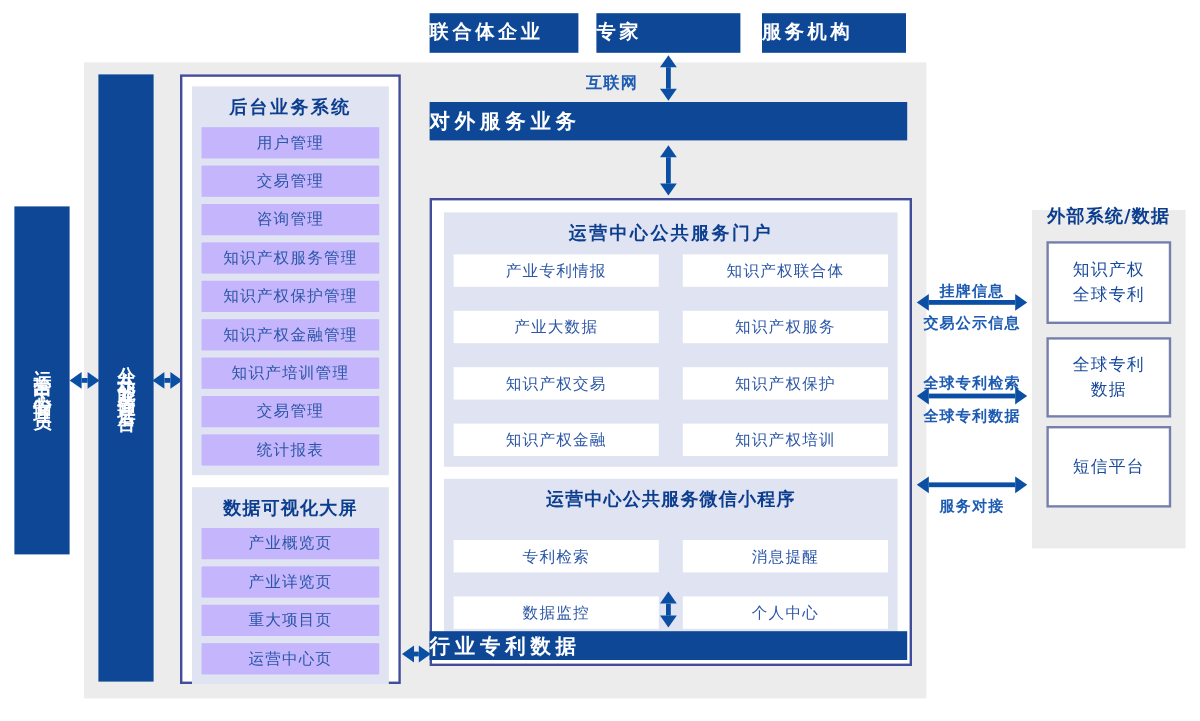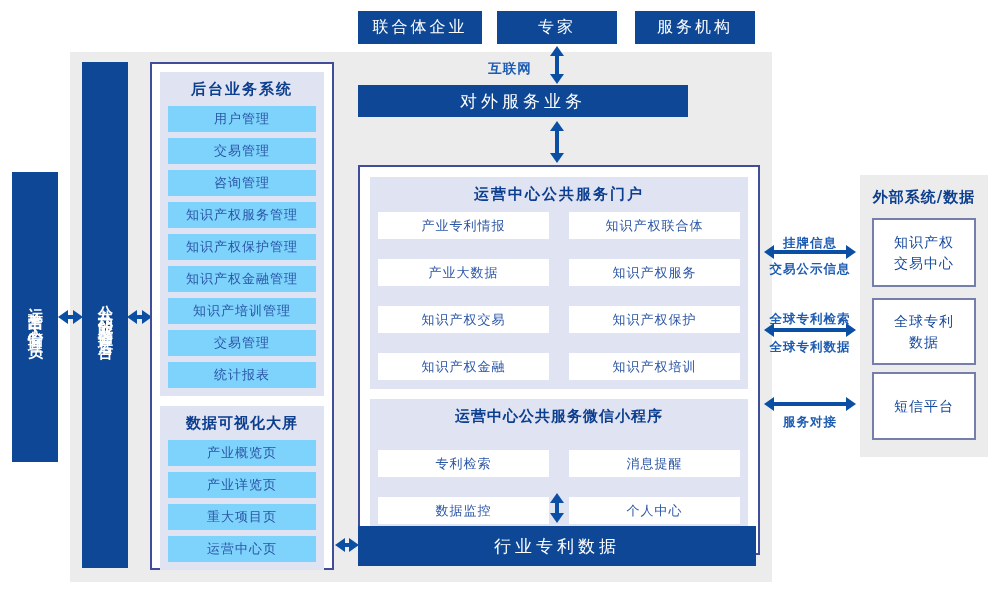--- a/index.html
+++ b/index.html
@@ -8,33 +8,33 @@
     --main-bg:#ececec; --item-text:#2b56a6; --header-text:#0c3e8f;
     --panel-box-border:#767eab;
   }
   *{box-sizing:border-box;margin:0;padding:0}
   body{background:#fff;font-family:"DejaVu Sans","Liberation Sans",sans-serif}
   .canvas{position:relative;width:1000px;height:601px;background:#fff;overflow:hidden}
   .abs{position:absolute}
   .main-bg{left:70px;top:52px;width:702px;height:530px;background:var(--main-bg)}
   .panel-bg{left:860px;top:175px;width:128px;height:282px;background:var(--panel-bg)}
 
-  .navybox{background:var(--navy);color:#fff;font-weight:normal;display:flex;align-items:center;justify-content:center}
+  .navybox{background:var(--navy);color:#fff;font-weight:bold;display:flex;align-items:center;}
   .actor{height:33px;font-size:16px;letter-spacing:3px}
   .wide-bar{font-size:17px;letter-spacing:4px}
 
   .vrail{background:var(--navy);display:flex;align-items:center;justify-content:center}
   .vrail span{writing-mode:vertical-rl;text-orientation:upright;color:#fff;font-weight:bold;font-size:15px;letter-spacing:6px}
 
   .frame{background:#fff;border:2px solid var(--box-border)}
   .section{background:var(--section-bg)}
   .sec-h{font-size:15px;font-weight:bold;color:var(--header-text);text-align:center;letter-spacing:2px}
 
   .list{display:flex;flex-direction:column;gap:6px;padding:0 8px 8px 8px}
-  .litem{background:#7dd3fc;height:26px;display:flex;align-items:center;justify-content:center;
+  .litem{background:#c4b5fd;height:26px;display:flex;align-items:center;justify-content:center;
          font-size:13px;color:var(--item-text);letter-spacing:1px}
 
   .grid2{display:grid;grid-template-columns:1fr 1fr;gap:20px;padding:0 8px 9px 8px}
   .cell{background:#fff;height:27px;display:flex;align-items:center;justify-content:center;
         font-size:13px;color:var(--item-text);letter-spacing:1px}
 
   .pbox{background:#fff;border:2px solid var(--panel-box-border);display:flex;align-items:center;justify-content:center;
         text-align:center;font-size:14px;color:#17499c;line-height:1.5;white-space:pre-line;letter-spacing:1px}
 
   .lbl{position:absolute;font-size:12.5px;font-weight:bold;color:var(--label-blue);text-align:center;letter-spacing:1px}
@@ -64,21 +64,21 @@
   <div class="abs navybox actor" style="left:497px;top:11px;width:120px">
       <span>专家</span>
     </div>
   <div class="abs navybox actor" style="left:635px;top:11px;width:120px">
       <span>服务机构</span>
     </div>
 
   <div class="lbl" style="left:472px;top:60px;width:76px;font-size:13.5px">互联网</div>
   <div class="arrv" style="left:555px;top:56px;height:18px"></div>
 
-  <div class="abs navybox wide-bar" style="left:358px;top:85px;width:330px;height:32px">
+  <div class="abs navybox wide-bar" style="left:358px;top:85px;width:398px;height:32px">
       <span>对外服务业务</span>
     </div>
 
   <div class="arrv" style="left:555px;top:131px;height:22px"></div>
 
   <div class="abs frame" style="left:358px;top:165px;width:402px;height:390px">
     <div class="section" style="margin:10px 10px 0 10px">
       <div class="sec-h" style="padding:8px 0 8px 0">运营中心公共服务门户</div>
       <div class="grid2">
         <div class="cell">产业专利情报</div>
@@ -97,21 +97,21 @@
         <div class="cell">专利检索</div>
         <div class="cell">消息提醒</div>
         <div class="cell">数据监控</div>
         <div class="cell">个人中心</div>
       </div>
     </div>
   </div>
 
   <div class="arrv" style="left:555px;top:503px;height:10px"></div>
 
-  <div class="abs navybox wide-bar" style="left:358px;top:526px;width:398px;height:40px">
+  <div class="abs navybox wide-bar" style="left:358px;top:526px;width:398px;height:24px">
       <span>行业专利数据</span>
     </div>
   <div class="arrh" style="left:345px;top:543px;width:4px"></div>
 
   <div class="abs vrail" style="left:12px;top:172px;width:46px;height:290px">
       <span>运营中心管理员</span>
     </div>
   <div class="abs vrail" style="left:82px;top:62px;width:46px;height:506px">
       <span style="letter-spacing:5px">公共功能及管理后台</span>
     </div>
@@ -137,24 +137,24 @@
       <div class="sec-h" style="padding:8px 0 7px 0;letter-spacing:1px">数据可视化大屏</div>
       <div class="list">
         <div class="litem">产业概览页</div>
         <div class="litem">产业详览页</div>
         <div class="litem">重大项目页</div>
         <div class="litem">运营中心页</div>
       </div>
     </div>
   </div>
 
-  <div class="abs" style="left:860px;top:175px;width:128px;height:358px">
+  <div class="abs" style="left:860px;top:158px;width:128px;height:358px">
     <div class="sec-h" style="padding:13px 0 0 0;letter-spacing:1px">外部系统/数据</div>
     <div class="pbox abs" style="left:12px;top:43px;width:104px;height:69px">知识产权
-交易中心</div>
+全球专利</div>
     <div class="pbox abs" style="left:12px;top:123px;width:104px;height:67px">全球专利
 数据</div>
     <div class="pbox abs" style="left:12px;top:197px;width:104px;height:68px">短信平台</div>
   </div>
 
   <div class="lbl" style="left:762px;top:235px;width:96px">挂牌信息</div>
   <div class="arrh" style="left:774px;top:250px;width:72px"></div>
   <div class="lbl" style="left:758px;top:261px;width:104px">交易公示信息</div>
 
   <div class="lbl" style="left:758px;top:311px;width:104px">全球专利检索</div>

